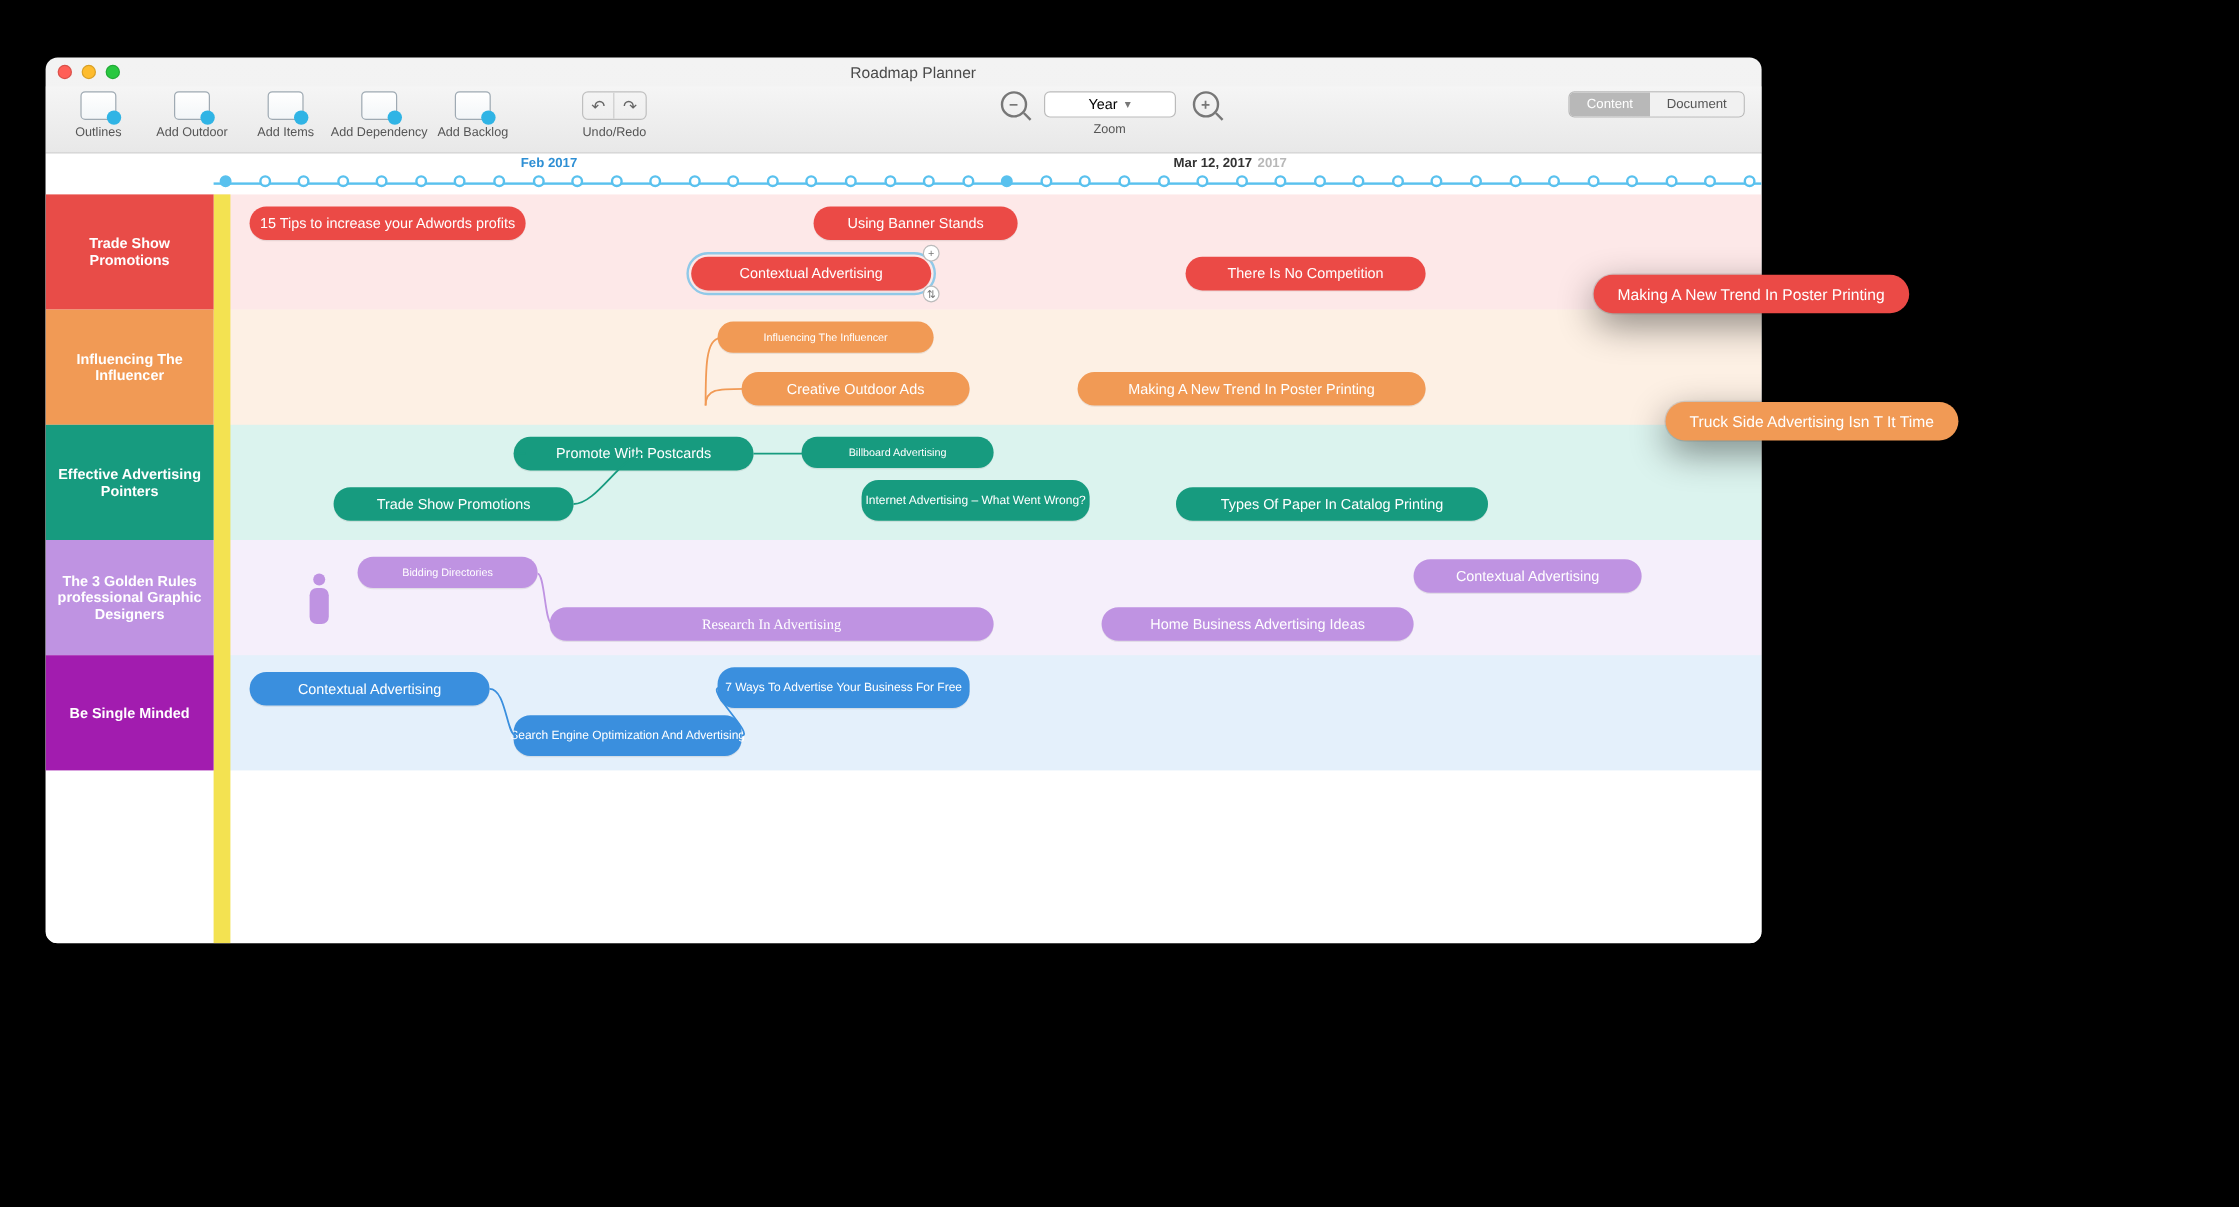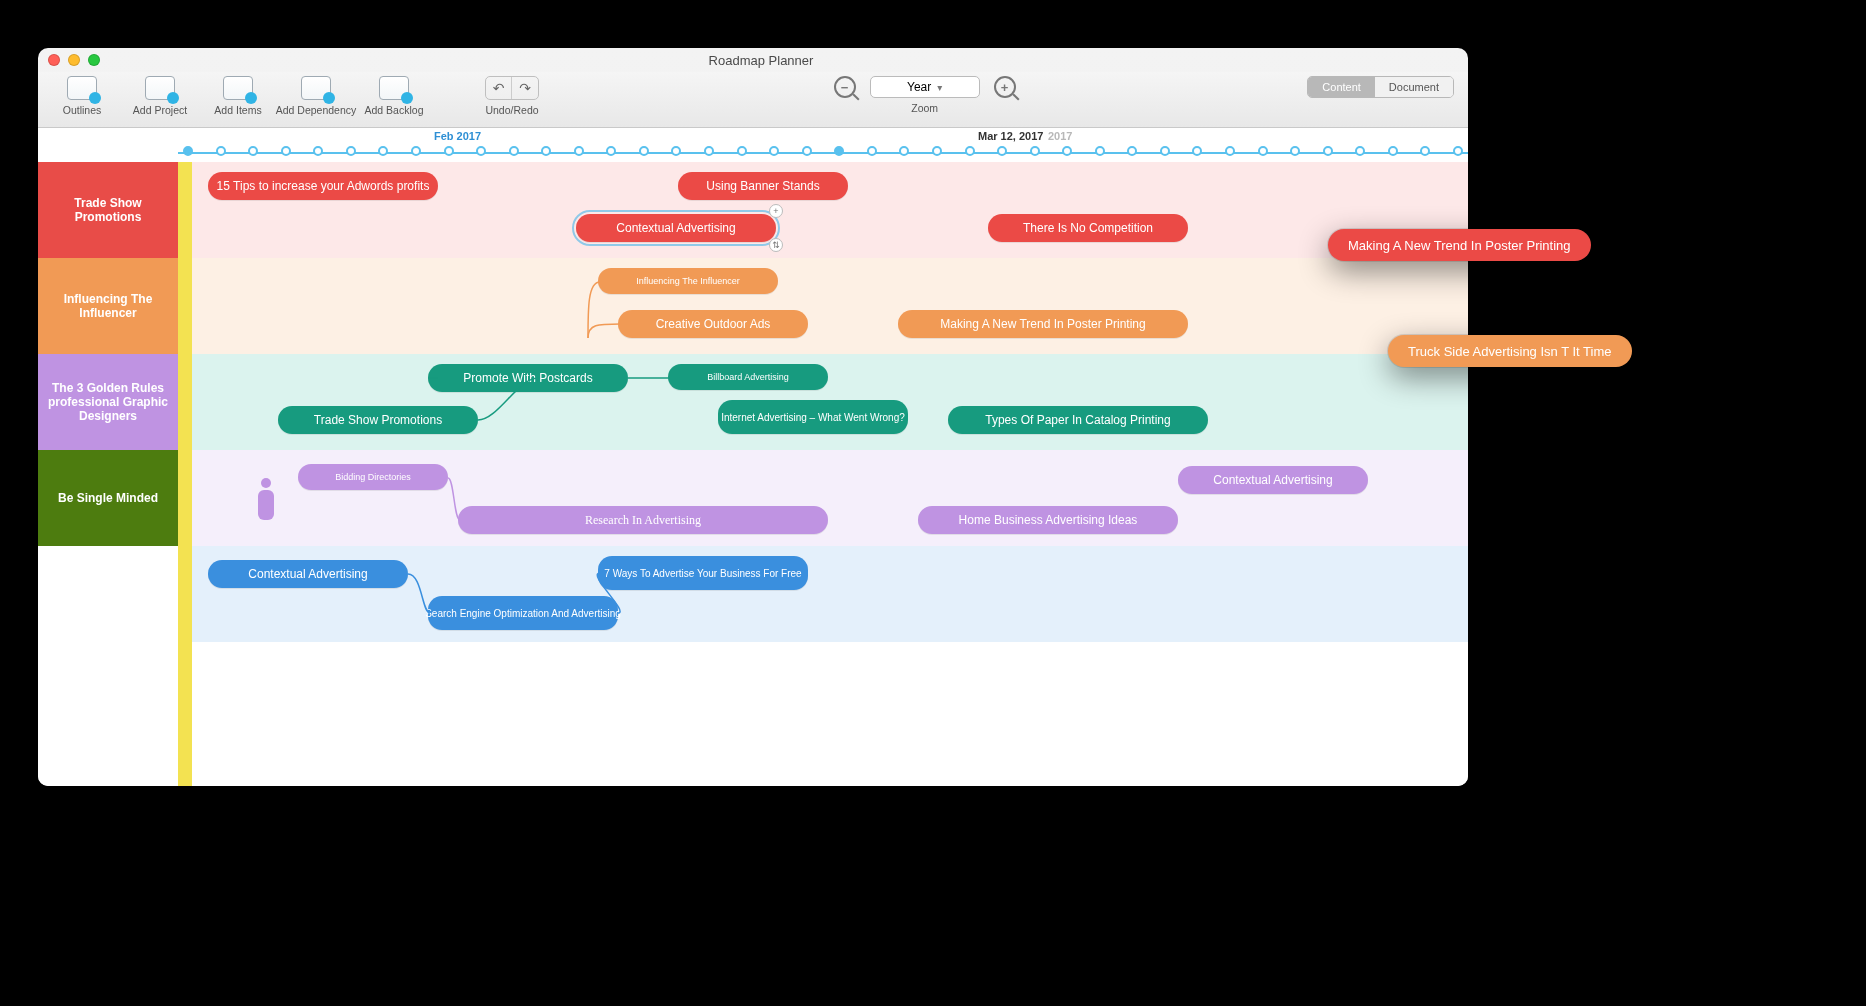--- a/index.html
+++ b/index.html
@@ -108,21 +108,21 @@
     </div>
 
     <div class="toolbar">
       <div class="tgroup" id="tool-left">
           <div class="tbtn">
             <div class="ticon"></div>
                  <div class="tlabel">Outlines</div>
           </div>
           <div class="tbtn">
             <div class="ticon"></div>
-                 <div class="tlabel">Add Project</div>
+                 <div class="tlabel">Add Outdoor</div>
           </div>
           <div class="tbtn">
             <div class="ticon"></div>
                  <div class="tlabel">Add Items</div>
           </div>
           <div class="tbtn">
             <div class="ticon"></div>
                  <div class="tlabel">Add Dependency</div>
           </div>
           <div class="tbtn">
@@ -159,22 +159,23 @@
           <div class="so">Document</div>
         </div>
       </div>
     </div>
 
     <div class="body">
       <div class="leftcol" id="leftcol">
         <div class="cat head"></div>
       <div class="cat" style="background: rgb(232, 76, 72);">Trade Show Promotions</div>
           <div class="cat" style="background: rgb(241, 154, 85);">Influencing The Influencer</div>
+          <div class="cat" style="background: rgb(23, 155, 127);">Effective Advertising Pointers</div>
           <div class="cat" style="background: rgb(191, 147, 226);">The 3 Golden Rules professional Graphic Designers</div>
-          <div class="cat" style="background: #4d7c0f;">Be Single Minded</div>
+          <div class="cat" style="background: #a21caf;">Be Single Minded</div>
         </div>
 
       <div class="timeline">
         <div class="tl-dots">
             <div class="tl-line"></div>
             <div id="tldots">
               <div class="tl-dot fill" style="left: 5px;"></div>
               <div class="tl-dot" style="left: 37.5641px;"></div>
               <div class="tl-dot" style="left: 70.1282px;"></div>
               <div class="tl-dot" style="left: 102.692px;"></div>
@@ -249,21 +250,21 @@
             <svg class="connect">
               <path d="M 450 24 C 470 24, 475 24, 492 24" stroke="#179b7f"></path>
             </svg>
             <svg class="connect">
               <path d="M 300 66 C 320 66, 340 24, 360 24 M 252 24 L 260 24" stroke="#179b7f"></path>
             </svg>
             <div class="pill c-grn" style="left: 250px; top: 10px; width: 200px;">Promote With Postcards</div>
             <div class="pill c-grn xsmall" style="left: 490px; top: 10px; width: 160px;">Billboard Advertising</div>
             <div class="pill c-grn" style="left: 100px; top: 52px; width: 200px;">Trade Show Promotions</div>
             <div class="pill c-grn tall" style="left: 540px; top: 46px; width: 190px;">Internet Advertising – What Went Wrong?</div>
-            <div class="pill c-grn" style="left: 770px; top: 52px; width: 260px;">Types Of Paper In Catalog Printing</div>
+            <div class="pill c-grn" style="left: 802px; top: 52px; width: 260px;">Types Of Paper In Catalog Printing</div>
           </div>
           <div class="lane">
             <div class="bg bg-pur"></div>
             <svg class="connect">
               <path d="M 270 28 C 276 28, 276 70, 282 70" stroke="#bf93e2"></path>
             </svg>
             <div class="milestone pur" style="left: 80px; top: 40px;"></div>
             <div class="pill c-pur xsmall" style="left: 120px; top: 14px; width: 150px;">Bidding Directories</div>
             <div class="pill c-pur" style="left: 280px; top: 56px; width: 370px; font-family: Liberation Serif, serif;">Research In Advertising</div>
             <div class="pill c-pur" style="left: 740px; top: 56px; width: 260px;">Home Business Advertising Ideas</div>

